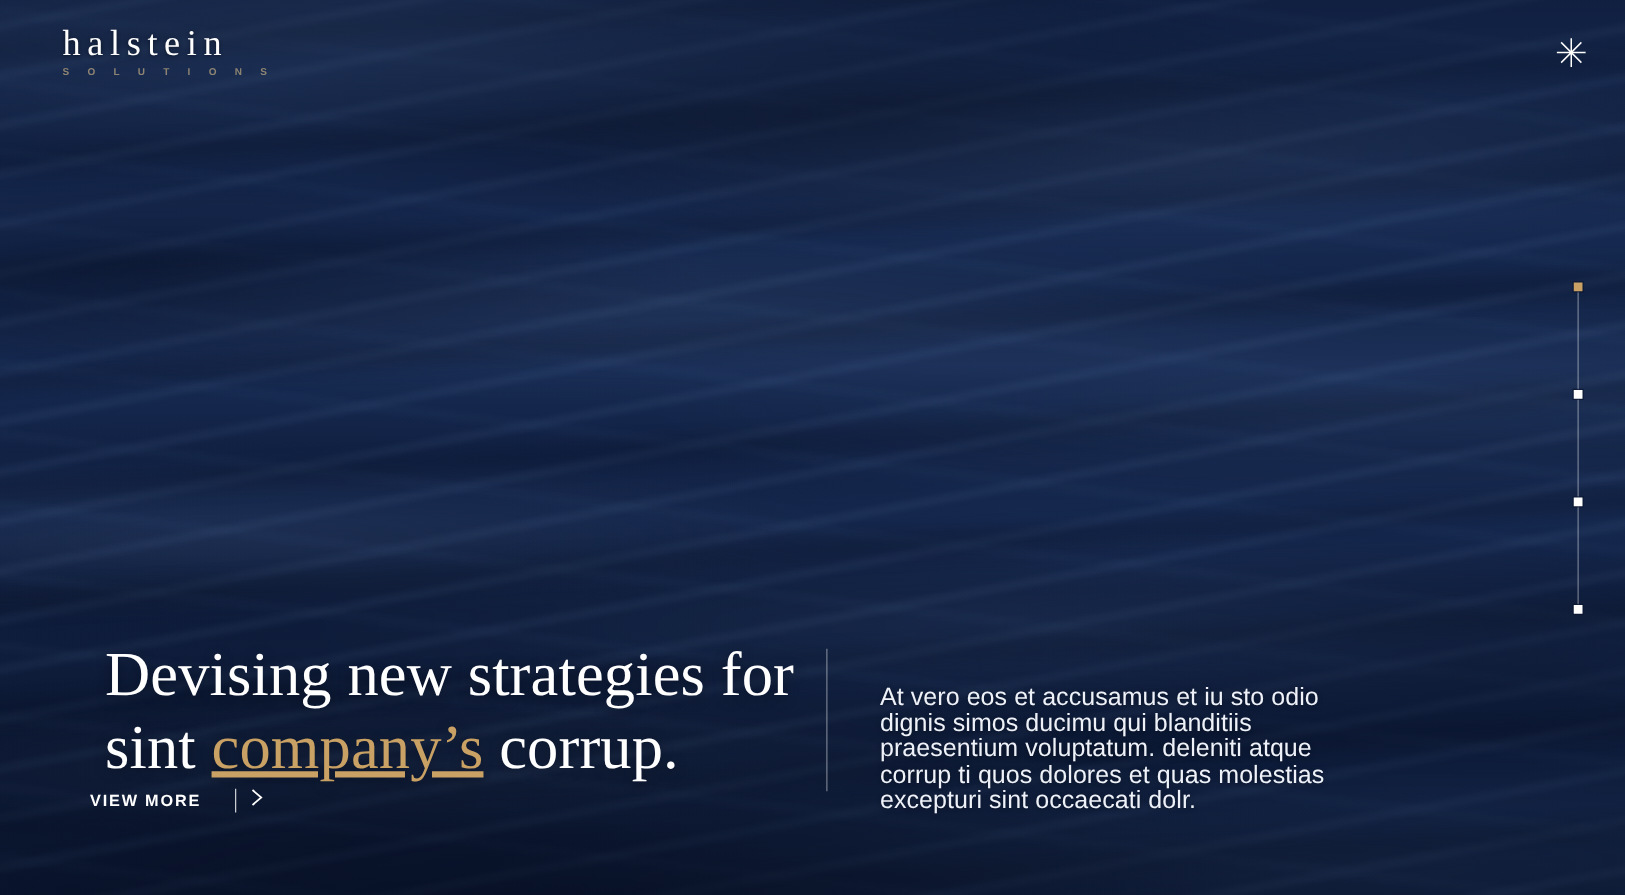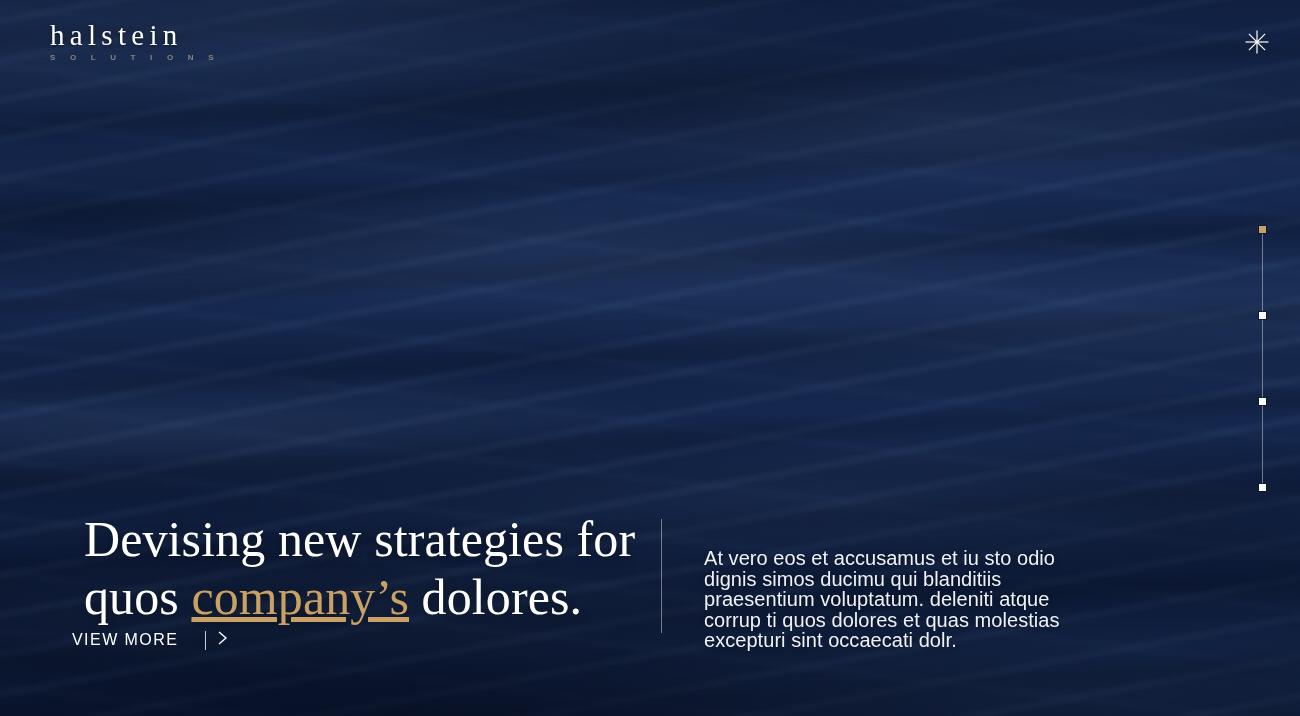--- a/index.html
+++ b/index.html
@@ -176,22 +176,22 @@
 
   .cta{
     position:absolute;
     left:72px; top:130px;
     display:flex;
     align-items:center;
     text-decoration:none;
     cursor:pointer;
   }
   .cta-label{
-    font-size:16px;
-    font-weight:400;
+    font-size:13px;
+    font-weight:700;
     letter-spacing:1.45px;
     color:#ffffff;
     white-space:nowrap;
   }
   .cta-sep{
     width:1px; height:19px;
     background:rgba(255,255,255,.78);
     margin:0 11px 0 27px;
   }
   .cta-arrow{ display:block; }
@@ -270,21 +270,21 @@
         <circle cx="13" cy="13" r="1.5" fill="#ffffff"></circle>
       </svg>
     </a>
 
   </div>
 
   <div class="hero">
 
     <h1 class="headline">
       <span class="l1">Devising new strategies for</span>
-      <span class="l2"><span>quos </span><span class="accent">company’s</span><span> dolores.</span></span>
+      <span class="l2"><span>sint </span><span class="accent">company’s</span><span> corrup.</span></span>
     </h1>
 
     <a class="cta" href="#">
       <span class="cta-label">VIEW MORE</span>
       <span class="cta-sep"></span>
       <span class="cta-arrow">
         <svg width="11" height="16" viewBox="0 0 11 16" aria-hidden="true">
           <polyline points="2,2 9,8 2,14" fill="none" stroke="#ffffff" stroke-width="1.4"></polyline>
         </svg>
       </span>

